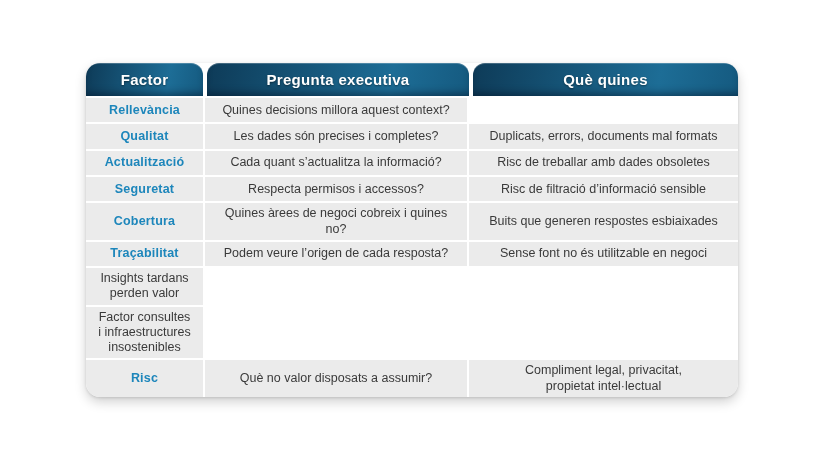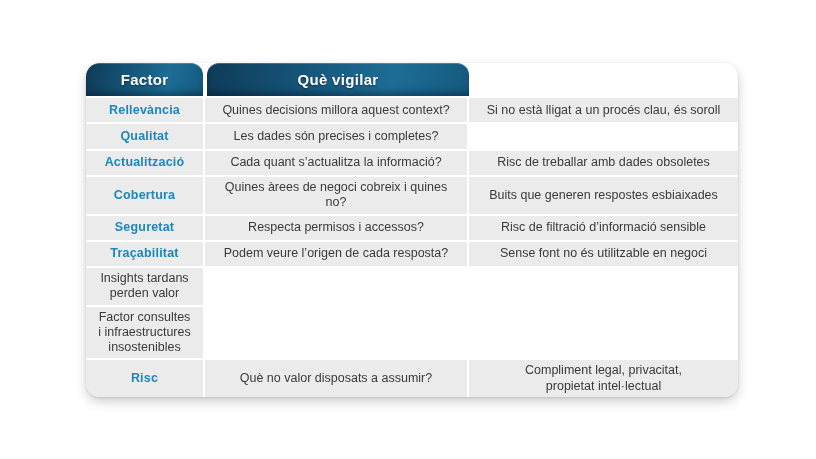--- a/index.html
+++ b/index.html
@@ -89,48 +89,51 @@
 <body>
 
 <div class="stage">
   <div class="card">
 
     <div class="header-row">
       <div class="tab">
         <span class="tab-label">Factor</span>
       </div>
       <div class="tab">
-        <span class="tab-label">Què vigilar</span>
+        <span class="tab-label">Pregunta executiva</span>
+      </div>
+      <div class="tab">
+        <span class="tab-label">Què quines</span>
       </div>
     </div>
 
     <div class="tbody">
         <div class="trow">
     <div class="cell factor">Rellevància</div>
     <div class="cell">Quines decisions millora aquest context?</div>
-    <div class="cell">Si no està lligat a un procés clau, és soroll</div>
   </div>
         <div class="trow">
     <div class="cell factor">Qualitat</div>
     <div class="cell">Les dades són precises i completes?</div>
+    <div class="cell">Duplicats, errors, documents mal formats</div>
   </div>
         <div class="trow">
     <div class="cell factor">Actualització</div>
     <div class="cell">Cada quant s’actualitza la informació?</div>
     <div class="cell">Risc de treballar amb dades obsoletes</div>
   </div>
         <div class="trow">
+    <div class="cell factor">Seguretat</div>
+    <div class="cell">Respecta permisos i accessos?</div>
+    <div class="cell">Risc de filtració d’informació sensible</div>
+  </div>
+        <div class="trow">
     <div class="cell factor">Cobertura</div>
     <div class="cell">Quines àrees de negoci cobreix i quines no?</div>
     <div class="cell">Buits que generen respostes esbiaixades</div>
-  </div>
-        <div class="trow">
-    <div class="cell factor">Seguretat</div>
-    <div class="cell">Respecta permisos i accessos?</div>
-    <div class="cell">Risc de filtració d’informació sensible</div>
   </div>
         <div class="trow">
     <div class="cell factor">Traçabilitat</div>
     <div class="cell">Podem veure l’origen de cada resposta?</div>
     <div class="cell">Sense font no és utilitzable en negoci</div>
   </div>
         <div class="trow">
     <div class="cell">Insights tardans perden valor</div>
   </div>
         <div class="trow tall">

